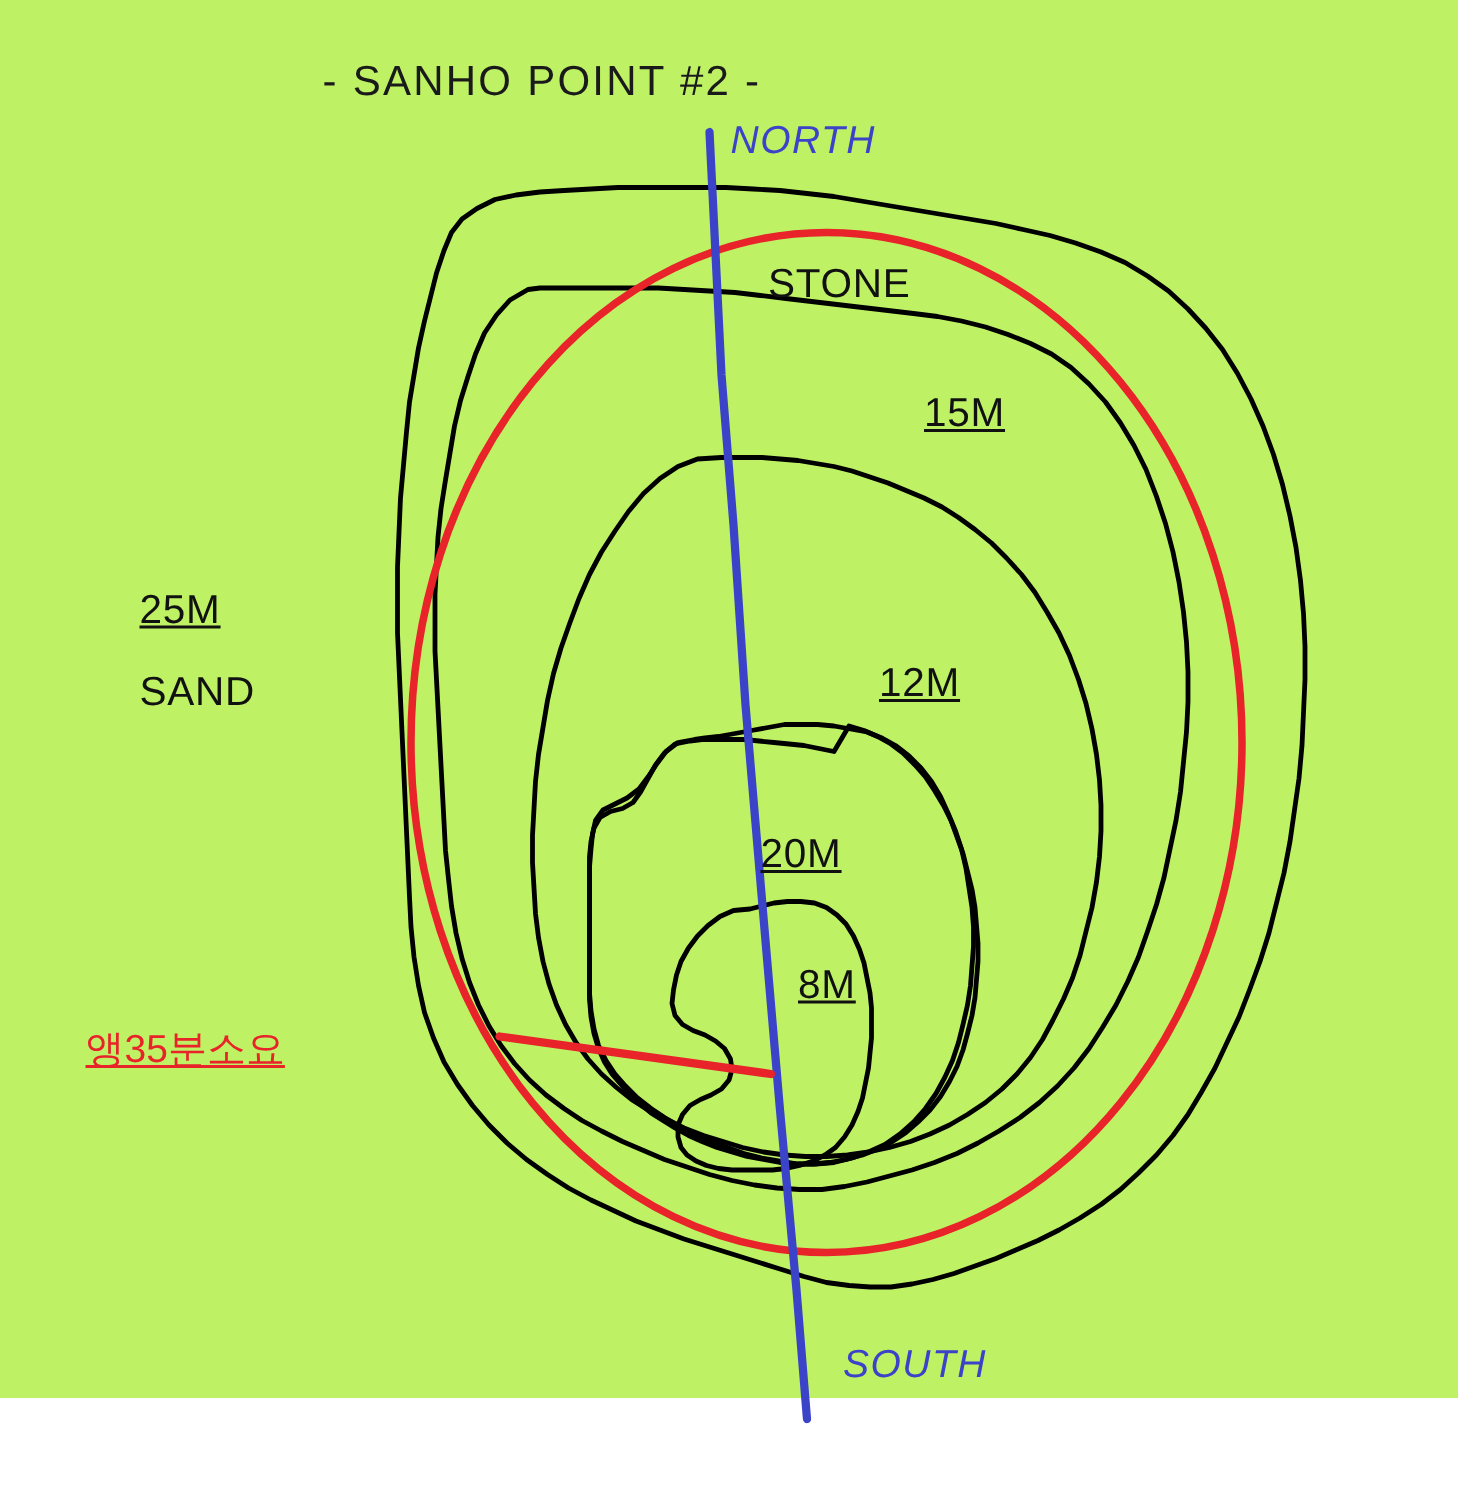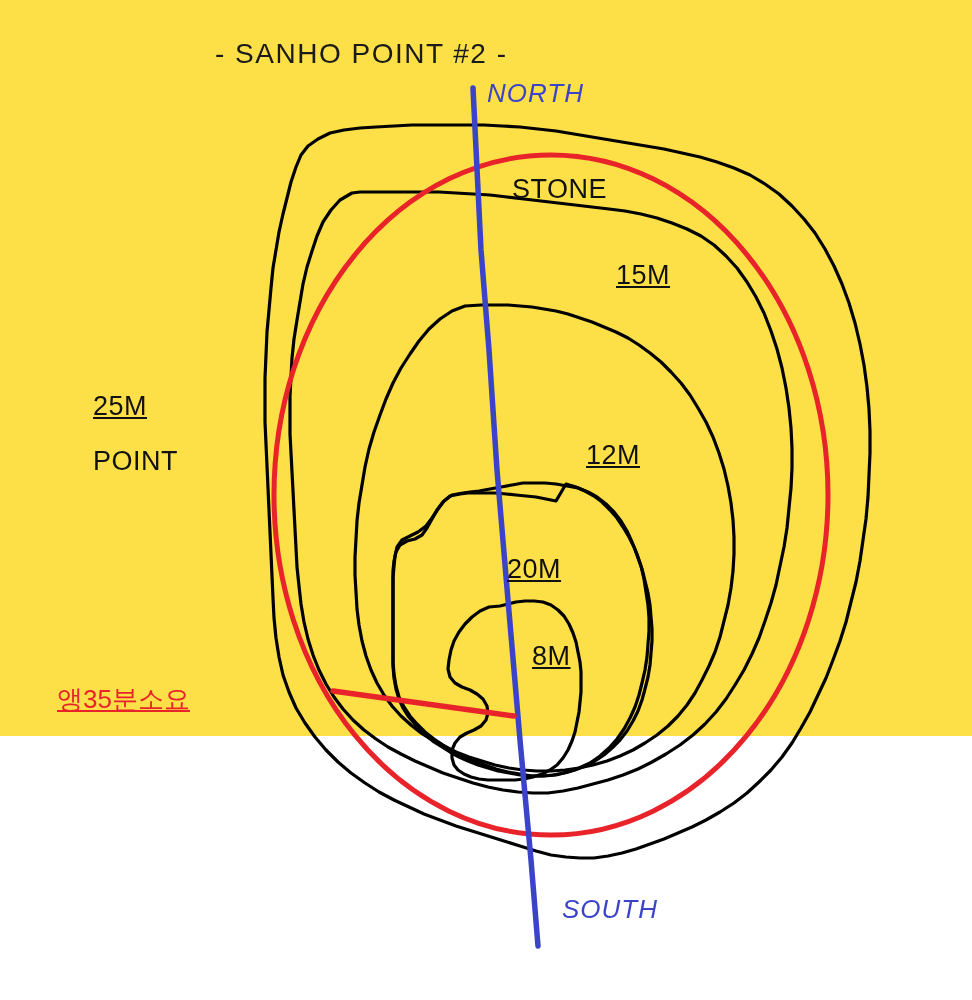--- a/index.html
+++ b/index.html
@@ -10,22 +10,22 @@
   }
   body {
     width: 972px;
     height: 1000px;
     overflow: hidden;
     font-family: "Liberation Sans", "DejaVu Sans", sans-serif;
   }
   #map-root {
     position: relative;
     width: 972px;
-    height: 736px;
-    background: #fde047;
+    height: 932px;
+    background: #bef264;
   }
   #map-svg {
     position: absolute;
     left: 0;
     top: 0;
     width: 972px;
     height: 1000px;
     display: block;
   }
   .map-label {
@@ -236,17 +236,17 @@
   <div class="map-label lbl-depth" style="left:616px; top:262px;">15M</div>
 
   <div class="map-label lbl-depth" style="left:586px; top:442px;">12M</div>
 
   <div class="map-label lbl-depth" style="left:507px; top:556px;">20M</div>
 
   <div class="map-label lbl-depth" style="left:495px; top:643px;margin-left:37px;">8M</div>
 
   <div class="map-label lbl-depth" style="left:93px; top:393px;">25M</div>
 
-  <div class="map-label lbl-material" style="left:93px; top:448px;">POINT</div>
+  <div class="map-label lbl-material" style="left:93px; top:448px;">SAND</div>
 
   <div class="map-label lbl-note" style="left:57px; top:686px;text-decoration:underline;">앵35분소요</div>
 
 </div>
 
 </body></html>

